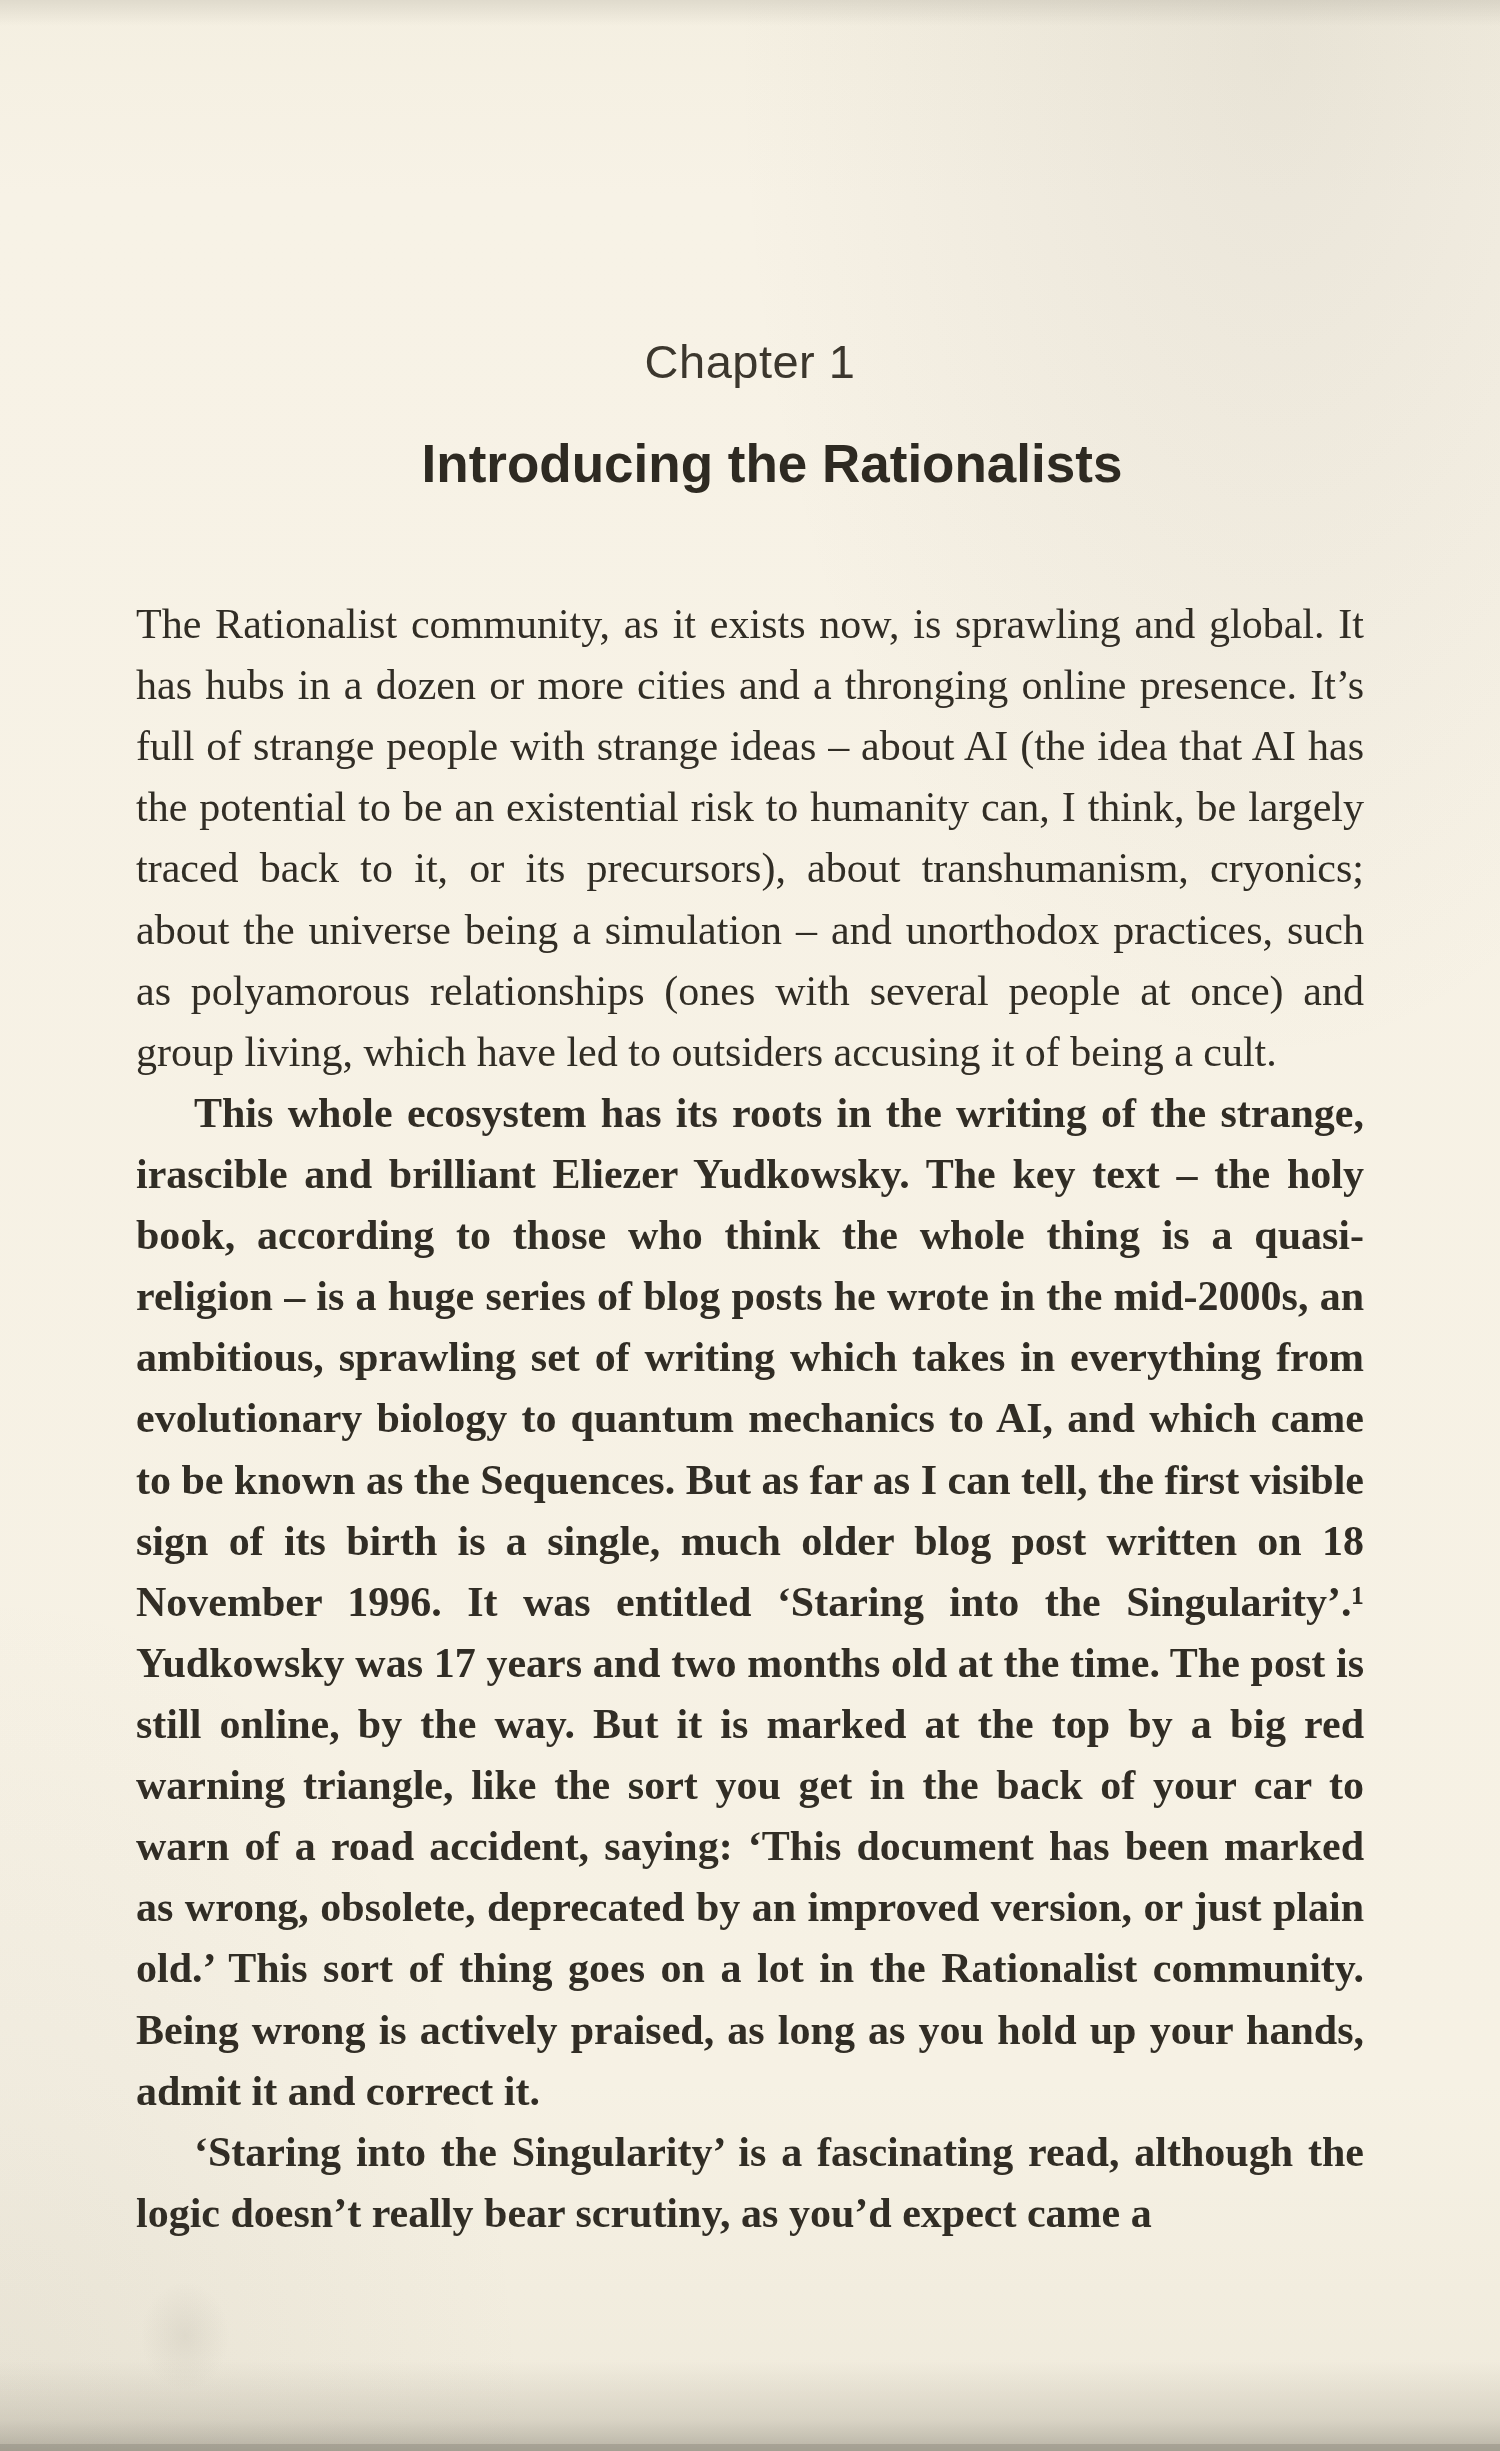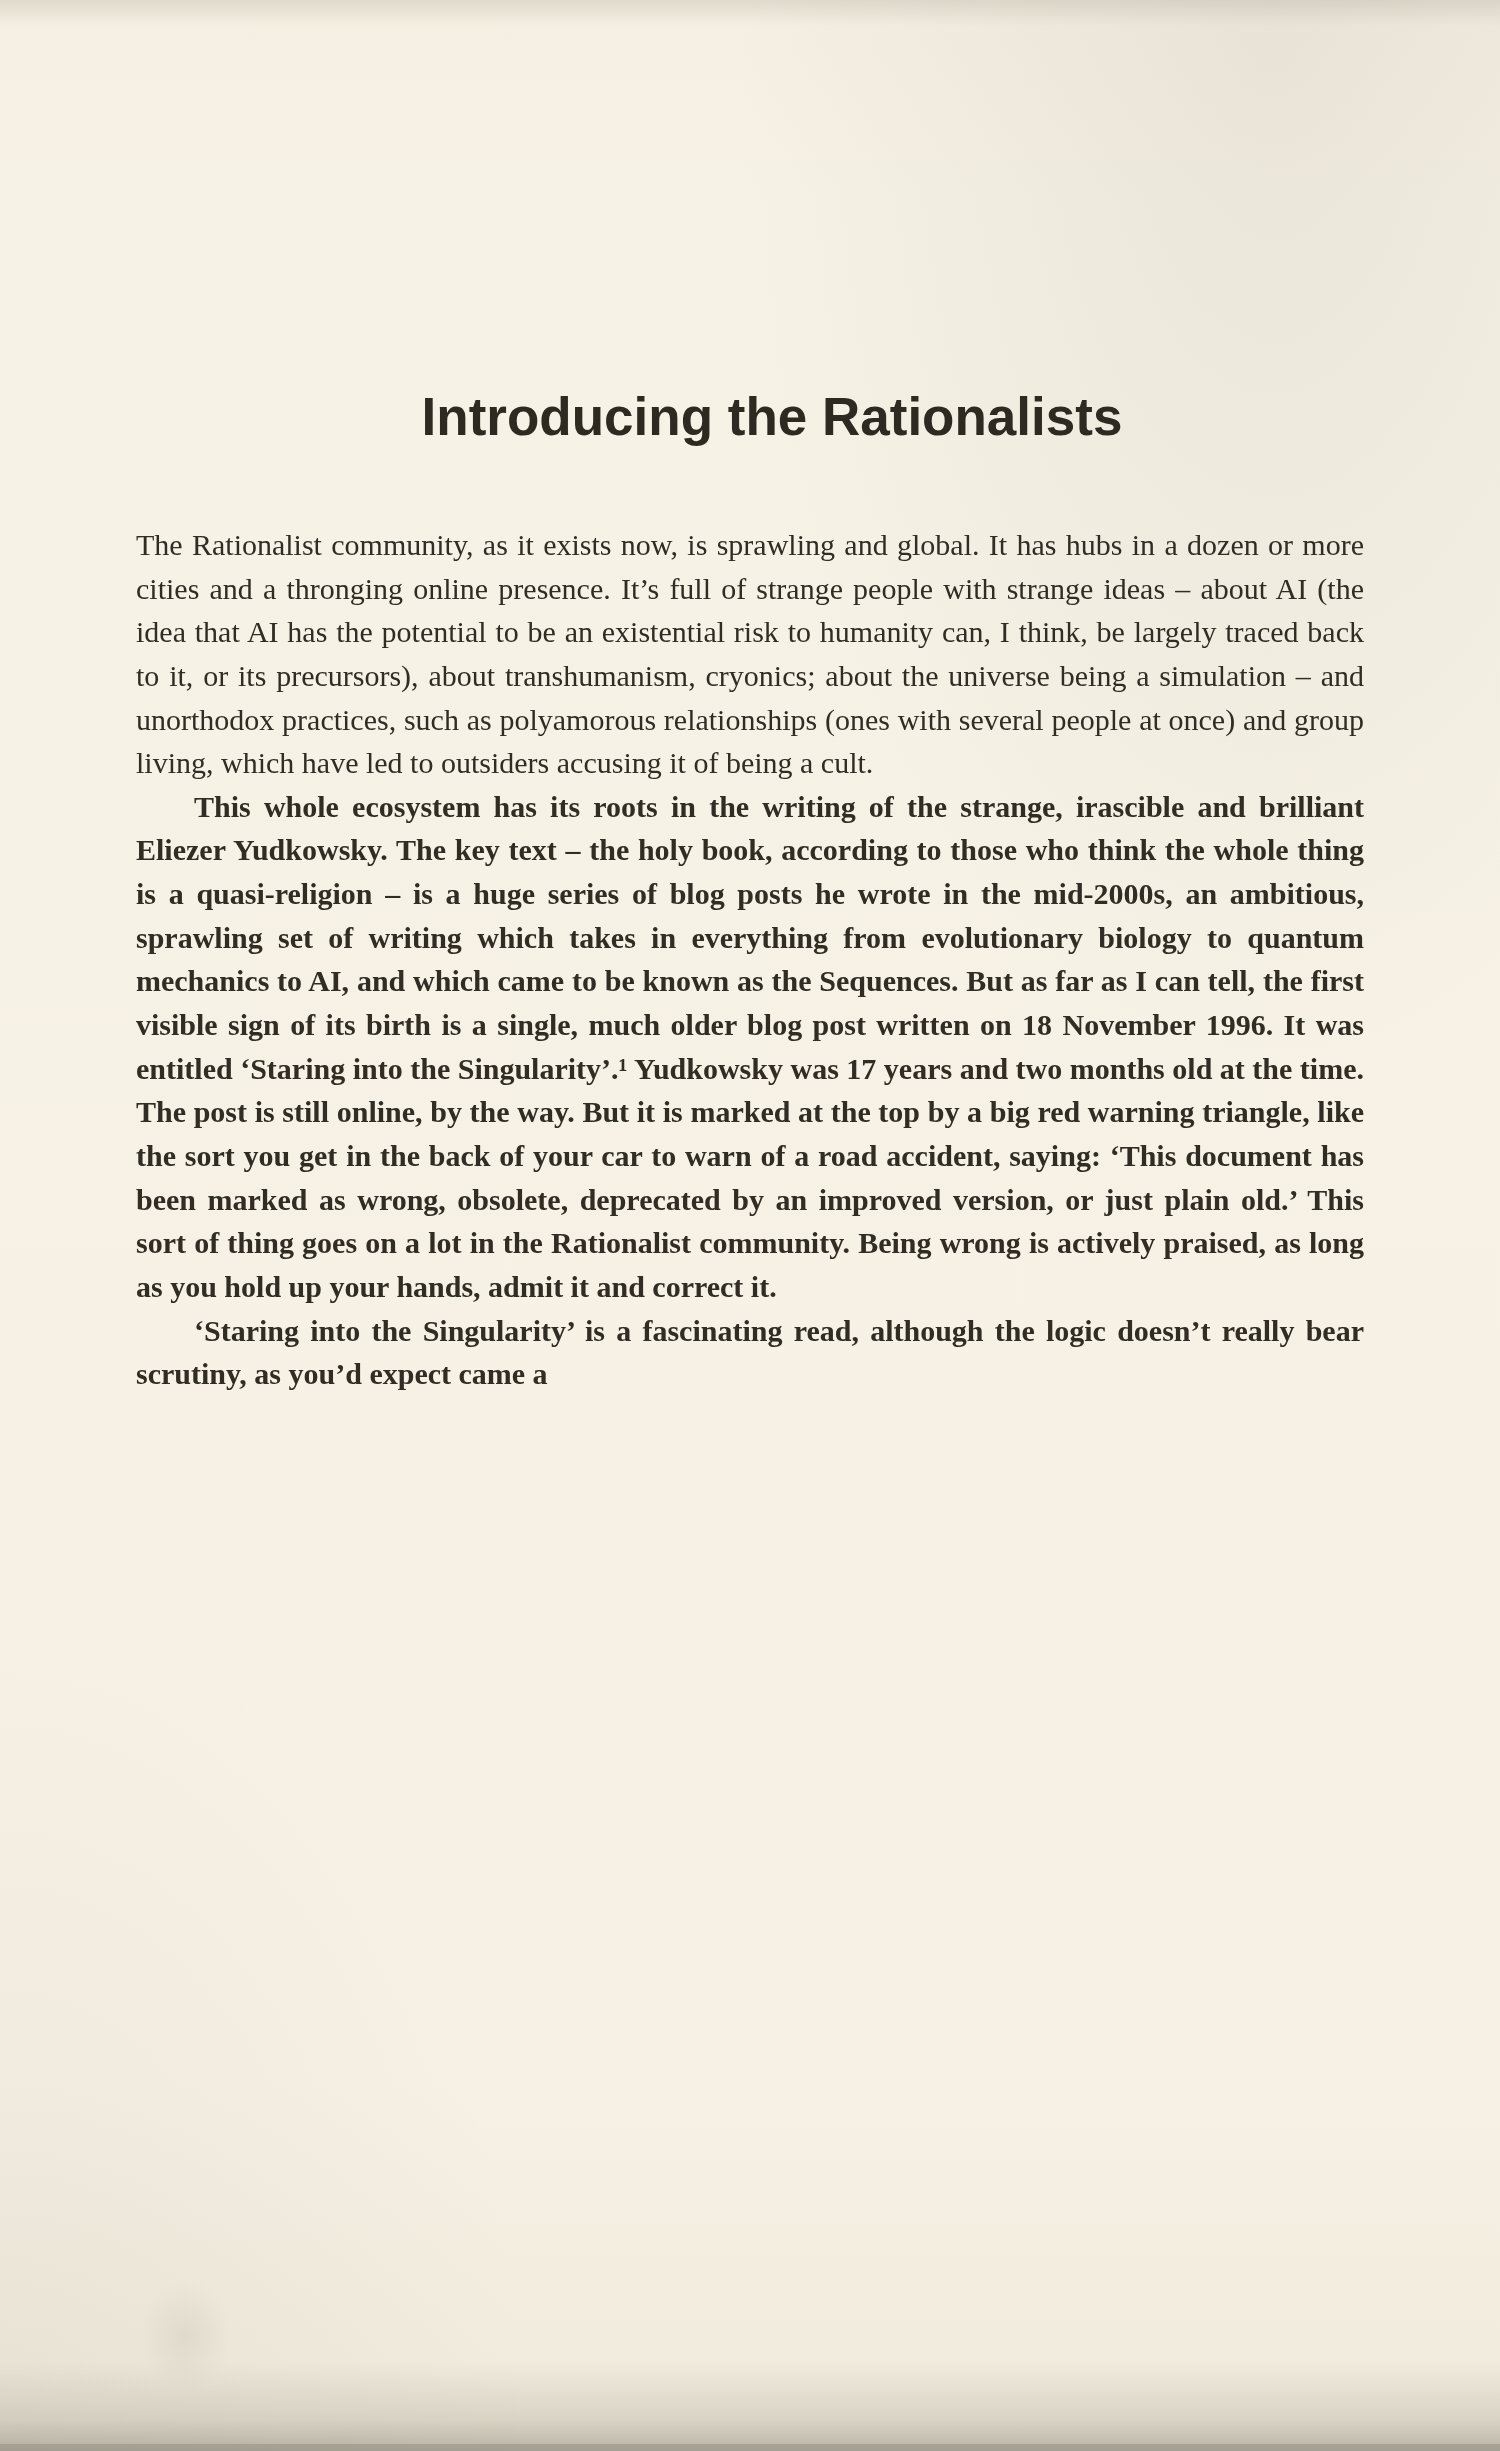--- a/index.html
+++ b/index.html
@@ -76,41 +76,42 @@
     font-weight: 700;
     color: #2e2a22;
     letter-spacing: 0px;
     line-height: 1;
     padding-left: 44px;
   }
 
   main.body-text {
     position: relative;
     width: 1228px;
-    margin: 80px auto 0 auto;
-    font-size: 30px;
+    margin: 104px auto 0 auto;
+    font-size: 42px;
     line-height: 1.455;
     text-align: justify;
     color: #312d25;
   }
   main.body-text p {
     margin: 0;
   }
   main.body-text p.indent {
     text-indent: 58px;
     font-weight: bold;
   }
 </style>
 </head>
 <body>
 
 <div class="page">
   <div class="scan-top"></div>
 
   <header class="heading-block">
+    <div class="chapter-label">Chapter 1</div>
     <h1 class="chapter-title">Introducing the Rationalists</h1>
   </header>
 
   <main class="body-text">
     <p class="para">The Rationalist community, as it exists now, is sprawling and global. It has hubs in a dozen or more cities and a thronging online presence. It’s full of strange people with strange ideas – about AI (the idea that AI has the potential to be an existential risk to humanity can, I think, be largely traced back to it, or its precursors), about transhumanism, cryonics; about the universe being a simulation – and unorthodox practices, such as polyamorous relationships (ones with several people at once) and group living, which have led to outsiders accusing it of being a cult.</p>
     <p class="para indent">This whole ecosystem has its roots in the writing of the strange, irascible and brilliant Eliezer Yudkowsky. The key text – the holy book, according to those who think the whole thing is a quasi-religion – is a huge series of blog posts he wrote in the mid-2000s, an ambitious, sprawling set of writing which takes in everything from evolutionary biology to quantum mechanics to AI, and which came to be known as the Sequences. But as far as I can tell, the first visible sign of its birth is a single, much older blog post written on 18 November 1996. It was entitled ‘Staring into the Singularity’.¹ Yudkowsky was 17 years and two months old at the time. The post is still online, by the way. But it is marked at the top by a big red warning triangle, like the sort you get in the back of your car to warn of a road accident, saying: ‘This document has been marked as wrong, obsolete, deprecated by an improved version, or just plain old.’ This sort of thing goes on a lot in the Rationalist community. Being wrong is actively praised, as long as you hold up your hands, admit it and correct it.</p>
     <p class="para indent">‘Staring into the Singularity’ is a fascinating read, although the logic doesn’t really bear scrutiny, as you’d expect came a</p>
   </main>
 
   <div class="scan-smudge"></div>

